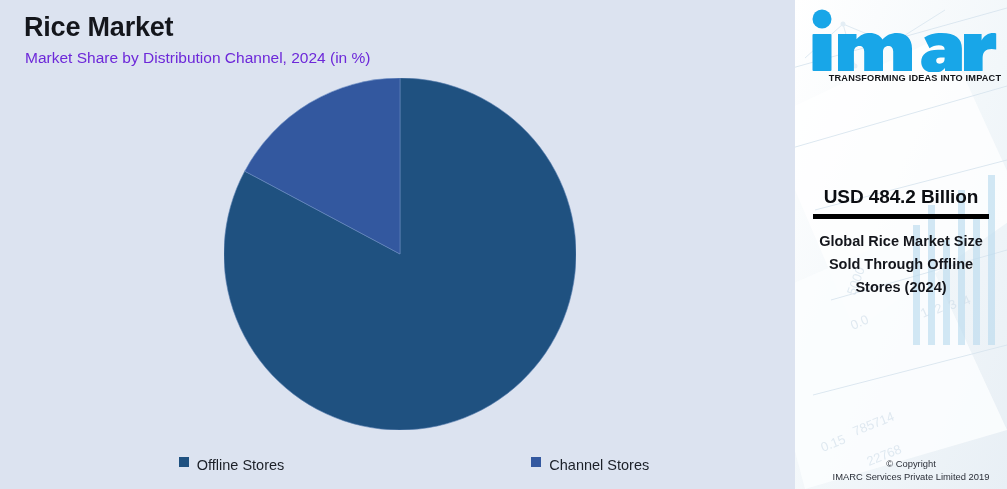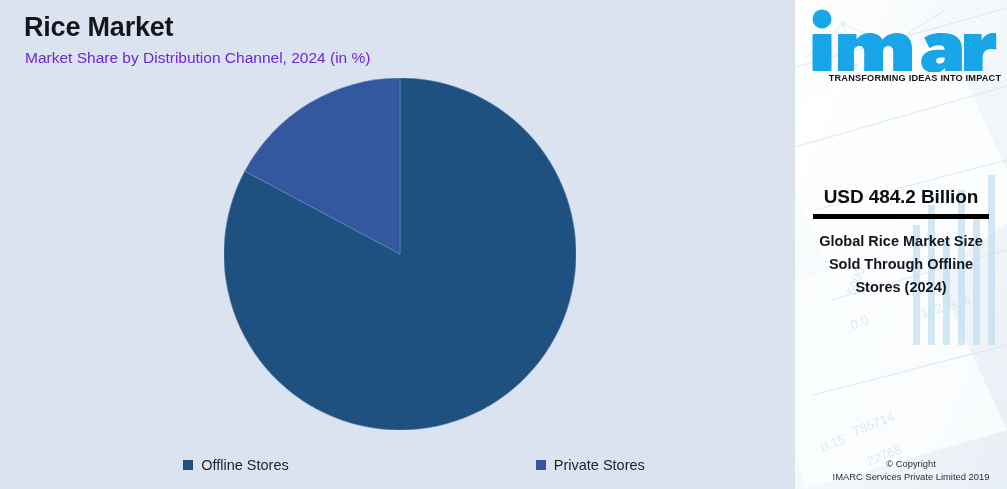--- a/index.html
+++ b/index.html
@@ -59,21 +59,21 @@
     position: absolute;
     left: 0; bottom: 16px;
     width: 795px;
     display: flex;
     justify-content: center;
     gap: 214px;
     align-items: center;
   }
   .legend-item {
     display: flex;
-    align-items: center;
+    align-items: flex-start;
     gap: 8px;
     padding-left: 33px;
   }
   .legend-swatch {
     width: 10px;
     height: 10px;
     display: block;
     flex: 0 0 auto;
   }
   .legend-label {
@@ -168,21 +168,21 @@
       </svg>
     </div>
 
     <div id="legend">
       <div class="legend-item">
         <span class="legend-swatch" style="background:#1f5180"></span>
         <span class="legend-label">Offline Stores</span>
       </div>
       <div class="legend-item">
         <span class="legend-swatch" style="background:#33589f"></span>
-        <span class="legend-label">Private Stores</span>
+        <span class="legend-label">Channel Stores</span>
       </div>
     </div>
   </div>
 
   <div id="brand-panel">
 
     <svg id="brand-bg" viewBox="0 0 212 489" preserveAspectRatio="none">
       <defs>
         <linearGradient id="bgGrad" x1="0" y1="0" x2="1" y2="1">
           <stop offset="0%" stop-color="#ffffff"></stop>

